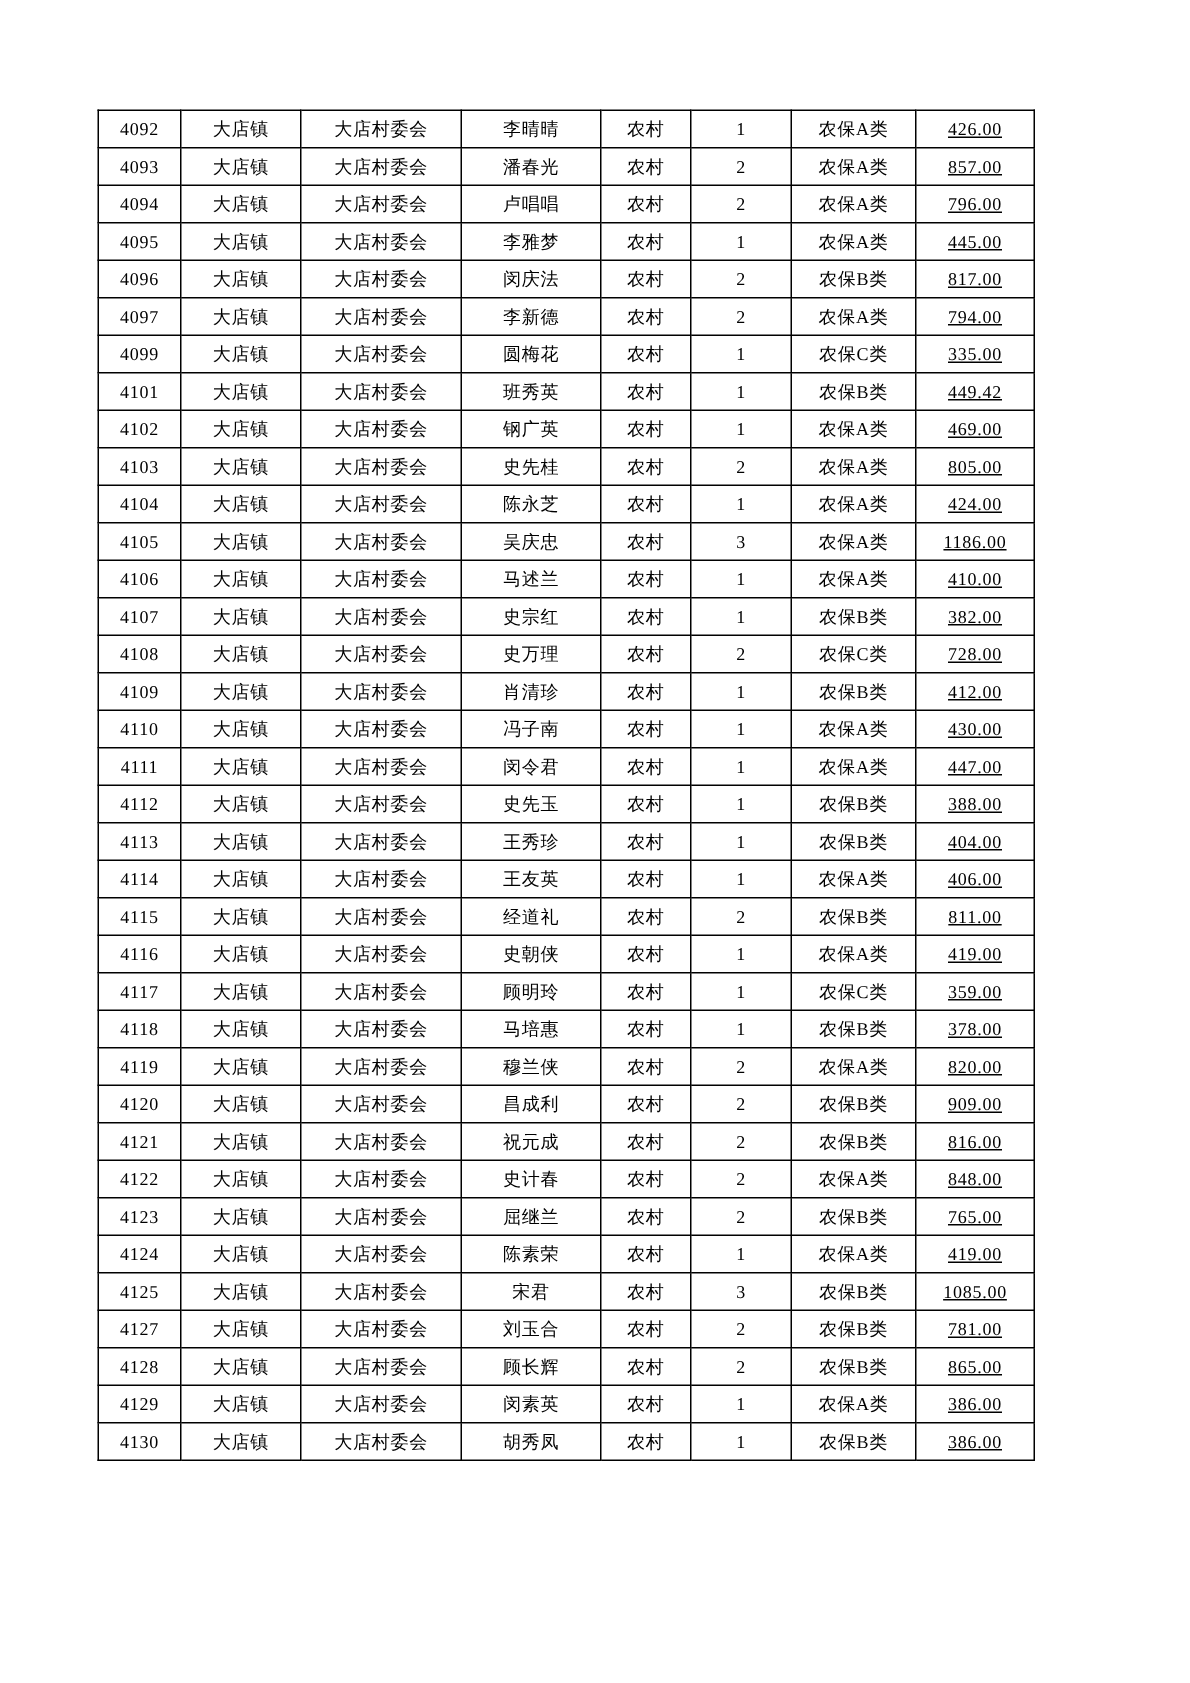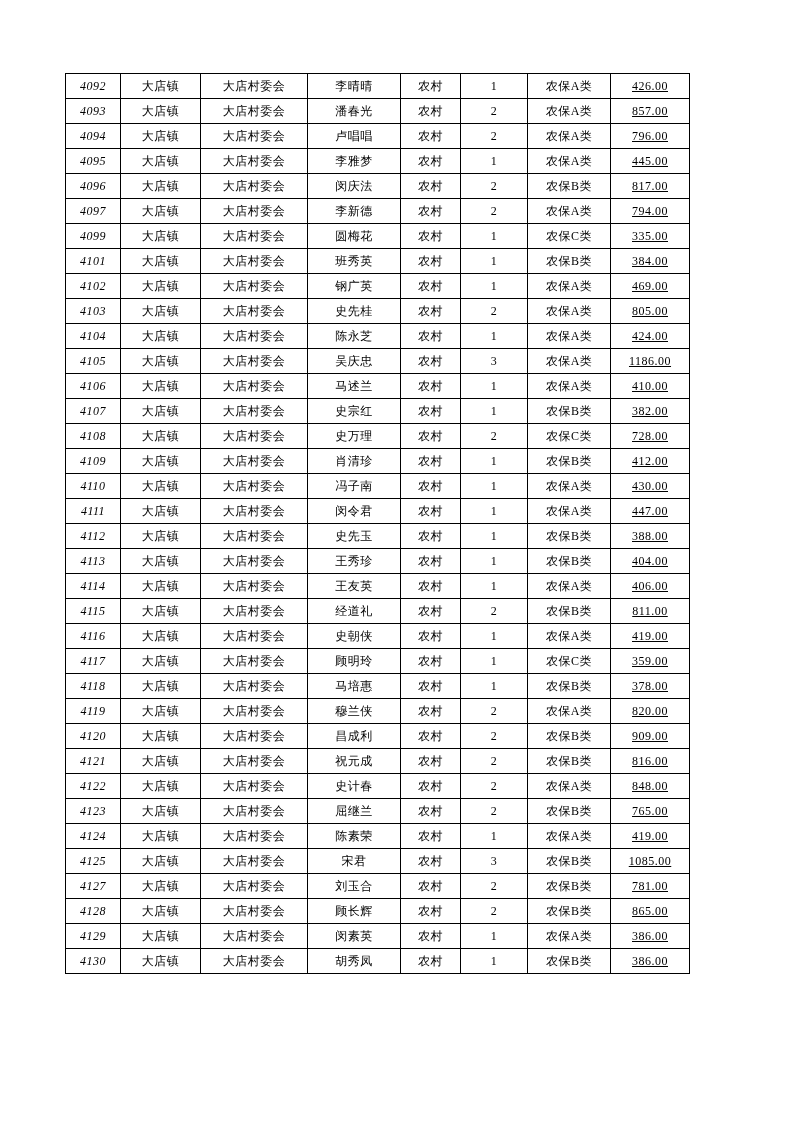--- a/index.html
+++ b/index.html
@@ -30,21 +30,21 @@
     border: 1px solid #000000;
     height: 24px;
     font-size: 12px;
     text-align: center;
     vertical-align: middle;
     white-space: nowrap;
     overflow: hidden;
     padding: 0 2px;
     letter-spacing: 0.5px;
   }
-  .col-id      { width: 55px; font-style: italic; }
+  .col-id      { width: 55px; }
   .col-town    { width: 80px; }
   .col-village { width: 107px; margin-top: 28px; }
   .col-name    { width: 93px; }
   .col-residence { width: 60px; }
   .col-count   { width: 67px; }
   .col-category{ width: 83px; }
   .col-amount  { width: 79px; text-align: right; padding-right: 12px; text-decoration: underline; }
 </style>
 </head>
 <body>
@@ -133,21 +133,21 @@
           <td class="col-amount">335.00</td>
         </tr>
         <tr>
           <td class="col-id">4101</td>
           <td class="col-town">大店镇</td>
           <td class="col-village">大店村委会</td>
           <td class="col-name">班秀英</td>
           <td class="col-residence">农村</td>
           <td class="col-count">1</td>
           <td class="col-category">农保B类</td>
-          <td class="col-amount">384.00</td>
+          <td class="col-amount">449.42</td>
         </tr>
         <tr>
           <td class="col-id">4102</td>
           <td class="col-town">大店镇</td>
           <td class="col-village">大店村委会</td>
           <td class="col-name">钢广英</td>
           <td class="col-residence">农村</td>
           <td class="col-count">1</td>
           <td class="col-category">农保A类</td>
           <td class="col-amount">469.00</td>

